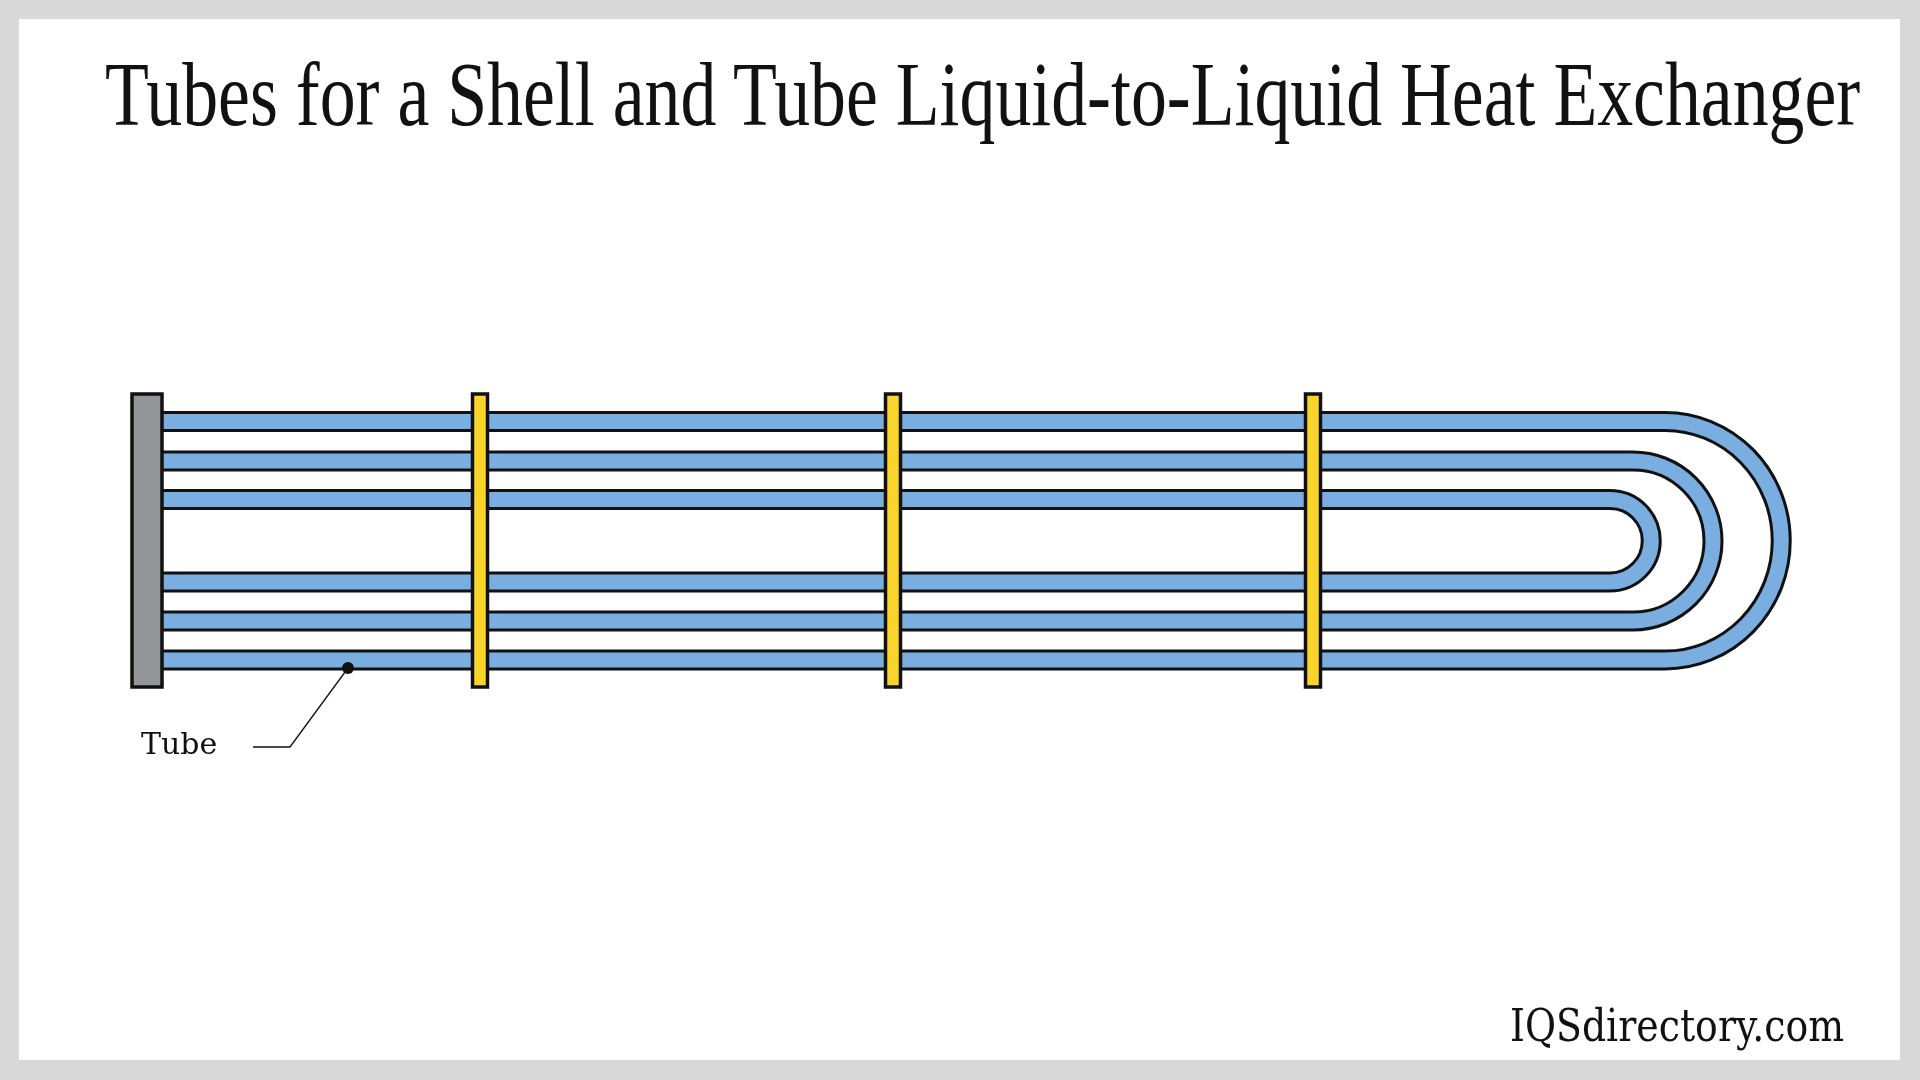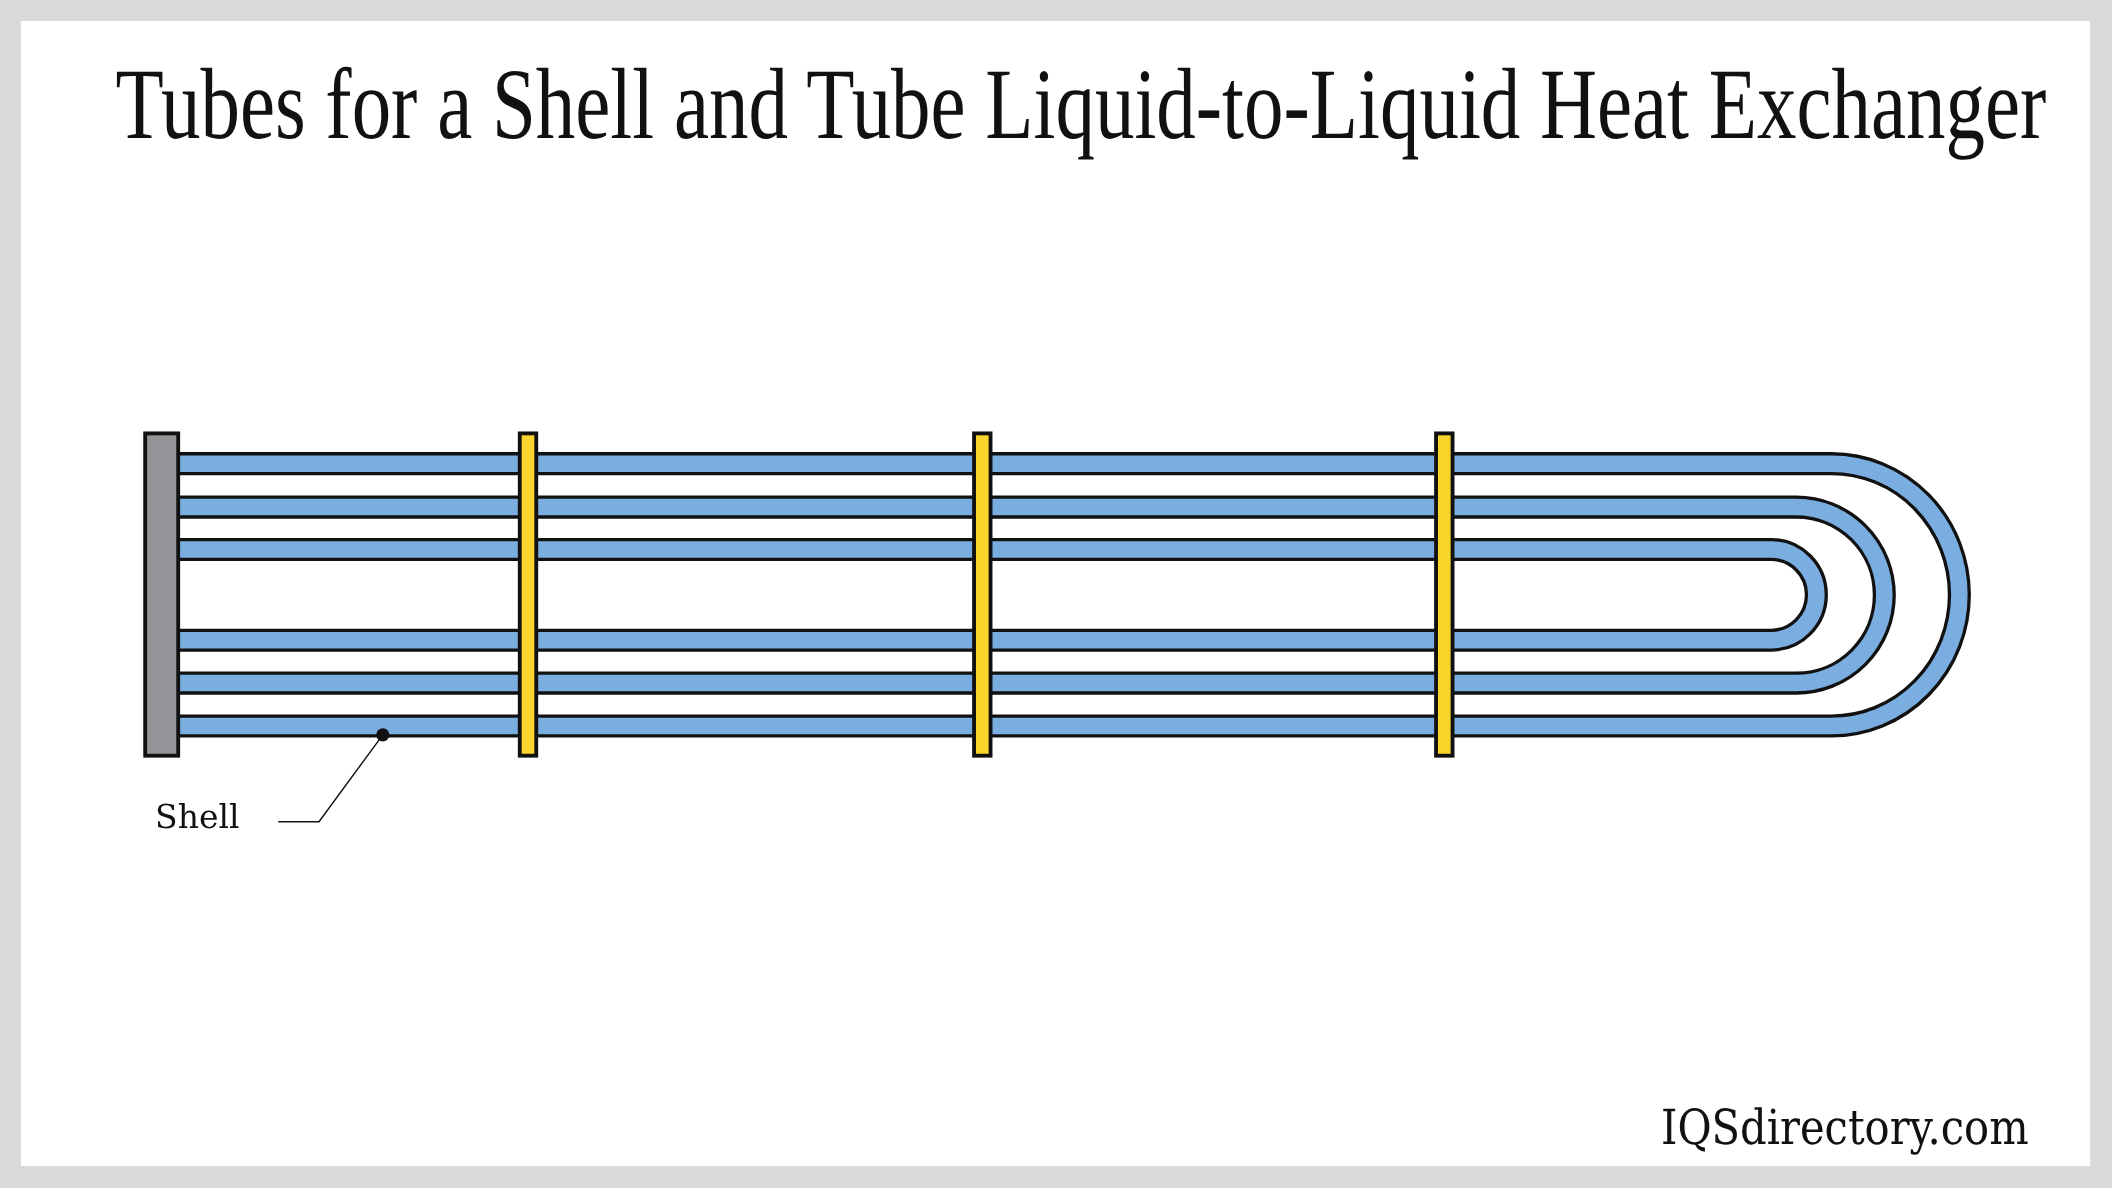--- a/index.html
+++ b/index.html
@@ -96,16 +96,16 @@
       <rect x="885.5" y="394" width="15" height="293" fill="#f9d42a" stroke="#111111" stroke-width="3.5"></rect>
       <rect x="1305.5" y="394" width="15" height="293" fill="#f9d42a" stroke="#111111" stroke-width="3.5"></rect>
     </g>
 
     <g>
       <circle cx="348" cy="668" r="6" fill="#111111"></circle>
       <polyline points="348,668 290,747 253,747" fill="none" stroke="#111111" stroke-width="1.3"></polyline>
     </g>
   </svg>
 
-  <div class="callout-label">Shell</div>
+  <div class="callout-label">Tube</div>
 
   <div class="watermark">IQSdirectory.com</div>
 </div>
 
 </body></html>

